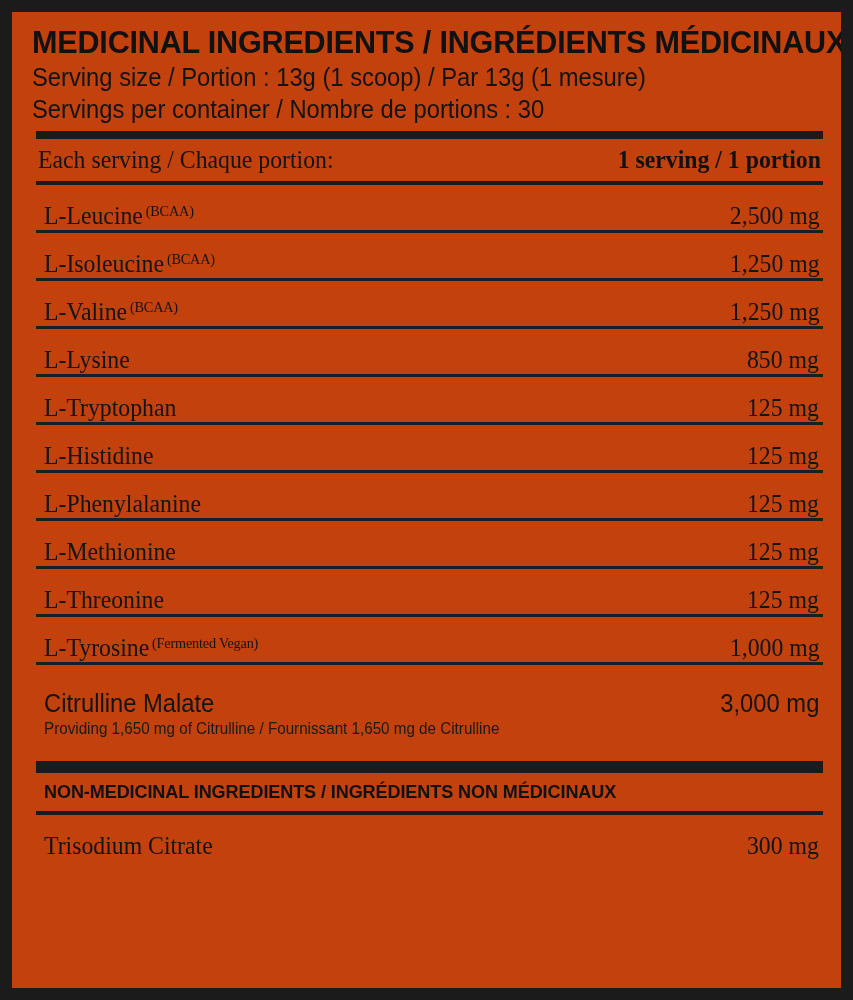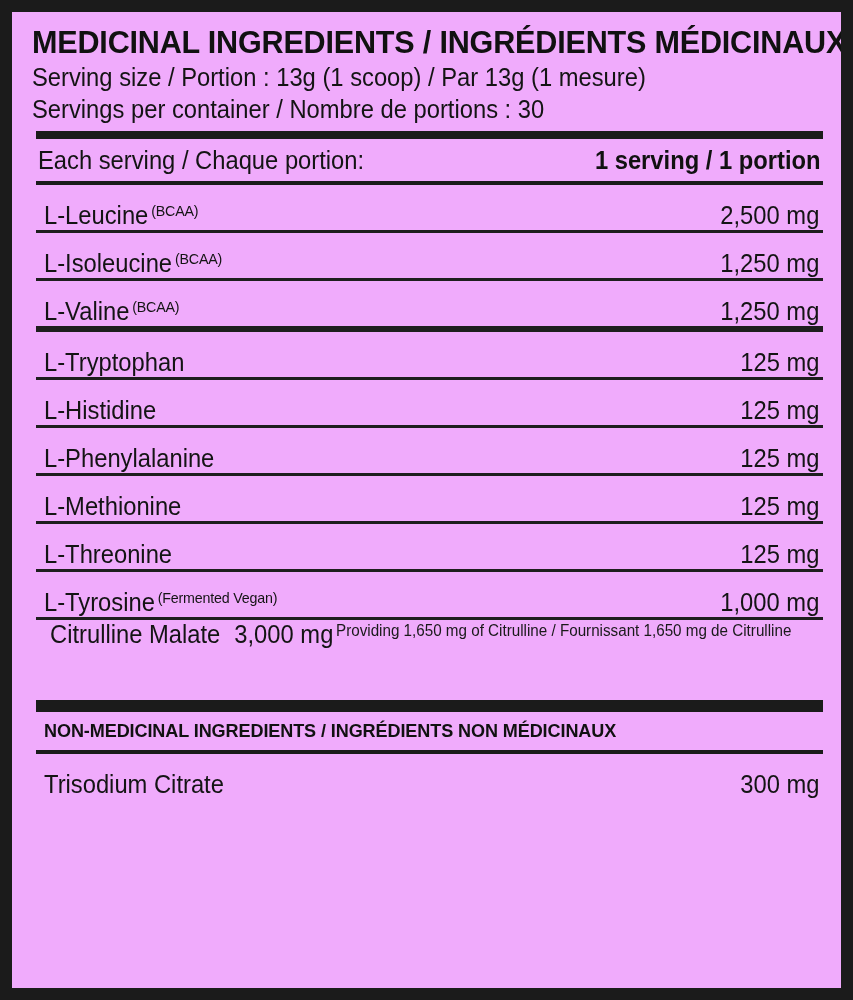--- a/index.html
+++ b/index.html
@@ -21,21 +21,21 @@
     background: #ffffff;
     border: 12px solid #1b1b1b;
     overflow: hidden;
   }
 
   .inner {
     box-sizing: border-box;
     width: 100%;
     height: 100%;
     padding: 0 14px 0 18px;
-    background: #f0abfc;
+    background: #c2410c;
     display: flex;
     flex-direction: column;
   }
 
   
   .title {
     font-weight: bold;
     font-size: 32px;
     line-height: 1.06;
     letter-spacing: -0.2px;
@@ -73,20 +73,21 @@
     margin: 0 4px 0 6px;
   }
 
   
   .row {
     display: flex;
     align-items: baseline;
     justify-content: space-between;
     padding: 0 6px 0 14px;
     box-sizing: border-box;
+    font-family: Liberation Serif, serif;
   }
 
   .row-head {
     padding-left: 8px;
     height: 42px;
     align-items: center;
   }
   .row-head .name {
     font-size: 25px;
     color: #141414;
@@ -127,23 +128,23 @@
     font-size: 15px;
     vertical-align: 8px;
     margin-left: 3px;
     letter-spacing: -0.2px;
   }
 
   
   .row-block {
     padding: 0 6px 0 14px;
     box-sizing: border-box;
-    height: 80px;
-    display: flex;
-    flex-direction: row;
+    height: 96px;
+    display: flex;
+    flex-direction: column;
     justify-content: center;
   }
   .row-block .block-main {
     display: flex;
     align-items: baseline;
     justify-content: space-between;
   }
   .row-block .name {
     font-size: 25px;
     color: #141414;
@@ -215,20 +216,24 @@
         <div class="row row-item">
           <span class="name">L-Isoleucine<span class="sup">(BCAA)</span></span>
           <span class="amount">1,250 mg</span>
         </div>
         <div class="rule-thin"></div>
         <div class="row row-item">
           <span class="name">L-Valine<span class="sup">(BCAA)</span></span>
           <span class="amount">1,250 mg</span>
         </div>
         <div class="rule-thin"></div>
+        <div class="row row-item">
+          <span class="name">L-Lysine</span>
+          <span class="amount">850 mg</span>
+        </div>
         <div class="rule-thin"></div>
         <div class="row row-item">
           <span class="name">L-Tryptophan</span>
           <span class="amount">125 mg</span>
         </div>
         <div class="rule-thin"></div>
         <div class="row row-item">
           <span class="name">L-Histidine</span>
           <span class="amount">125 mg</span>
         </div>

